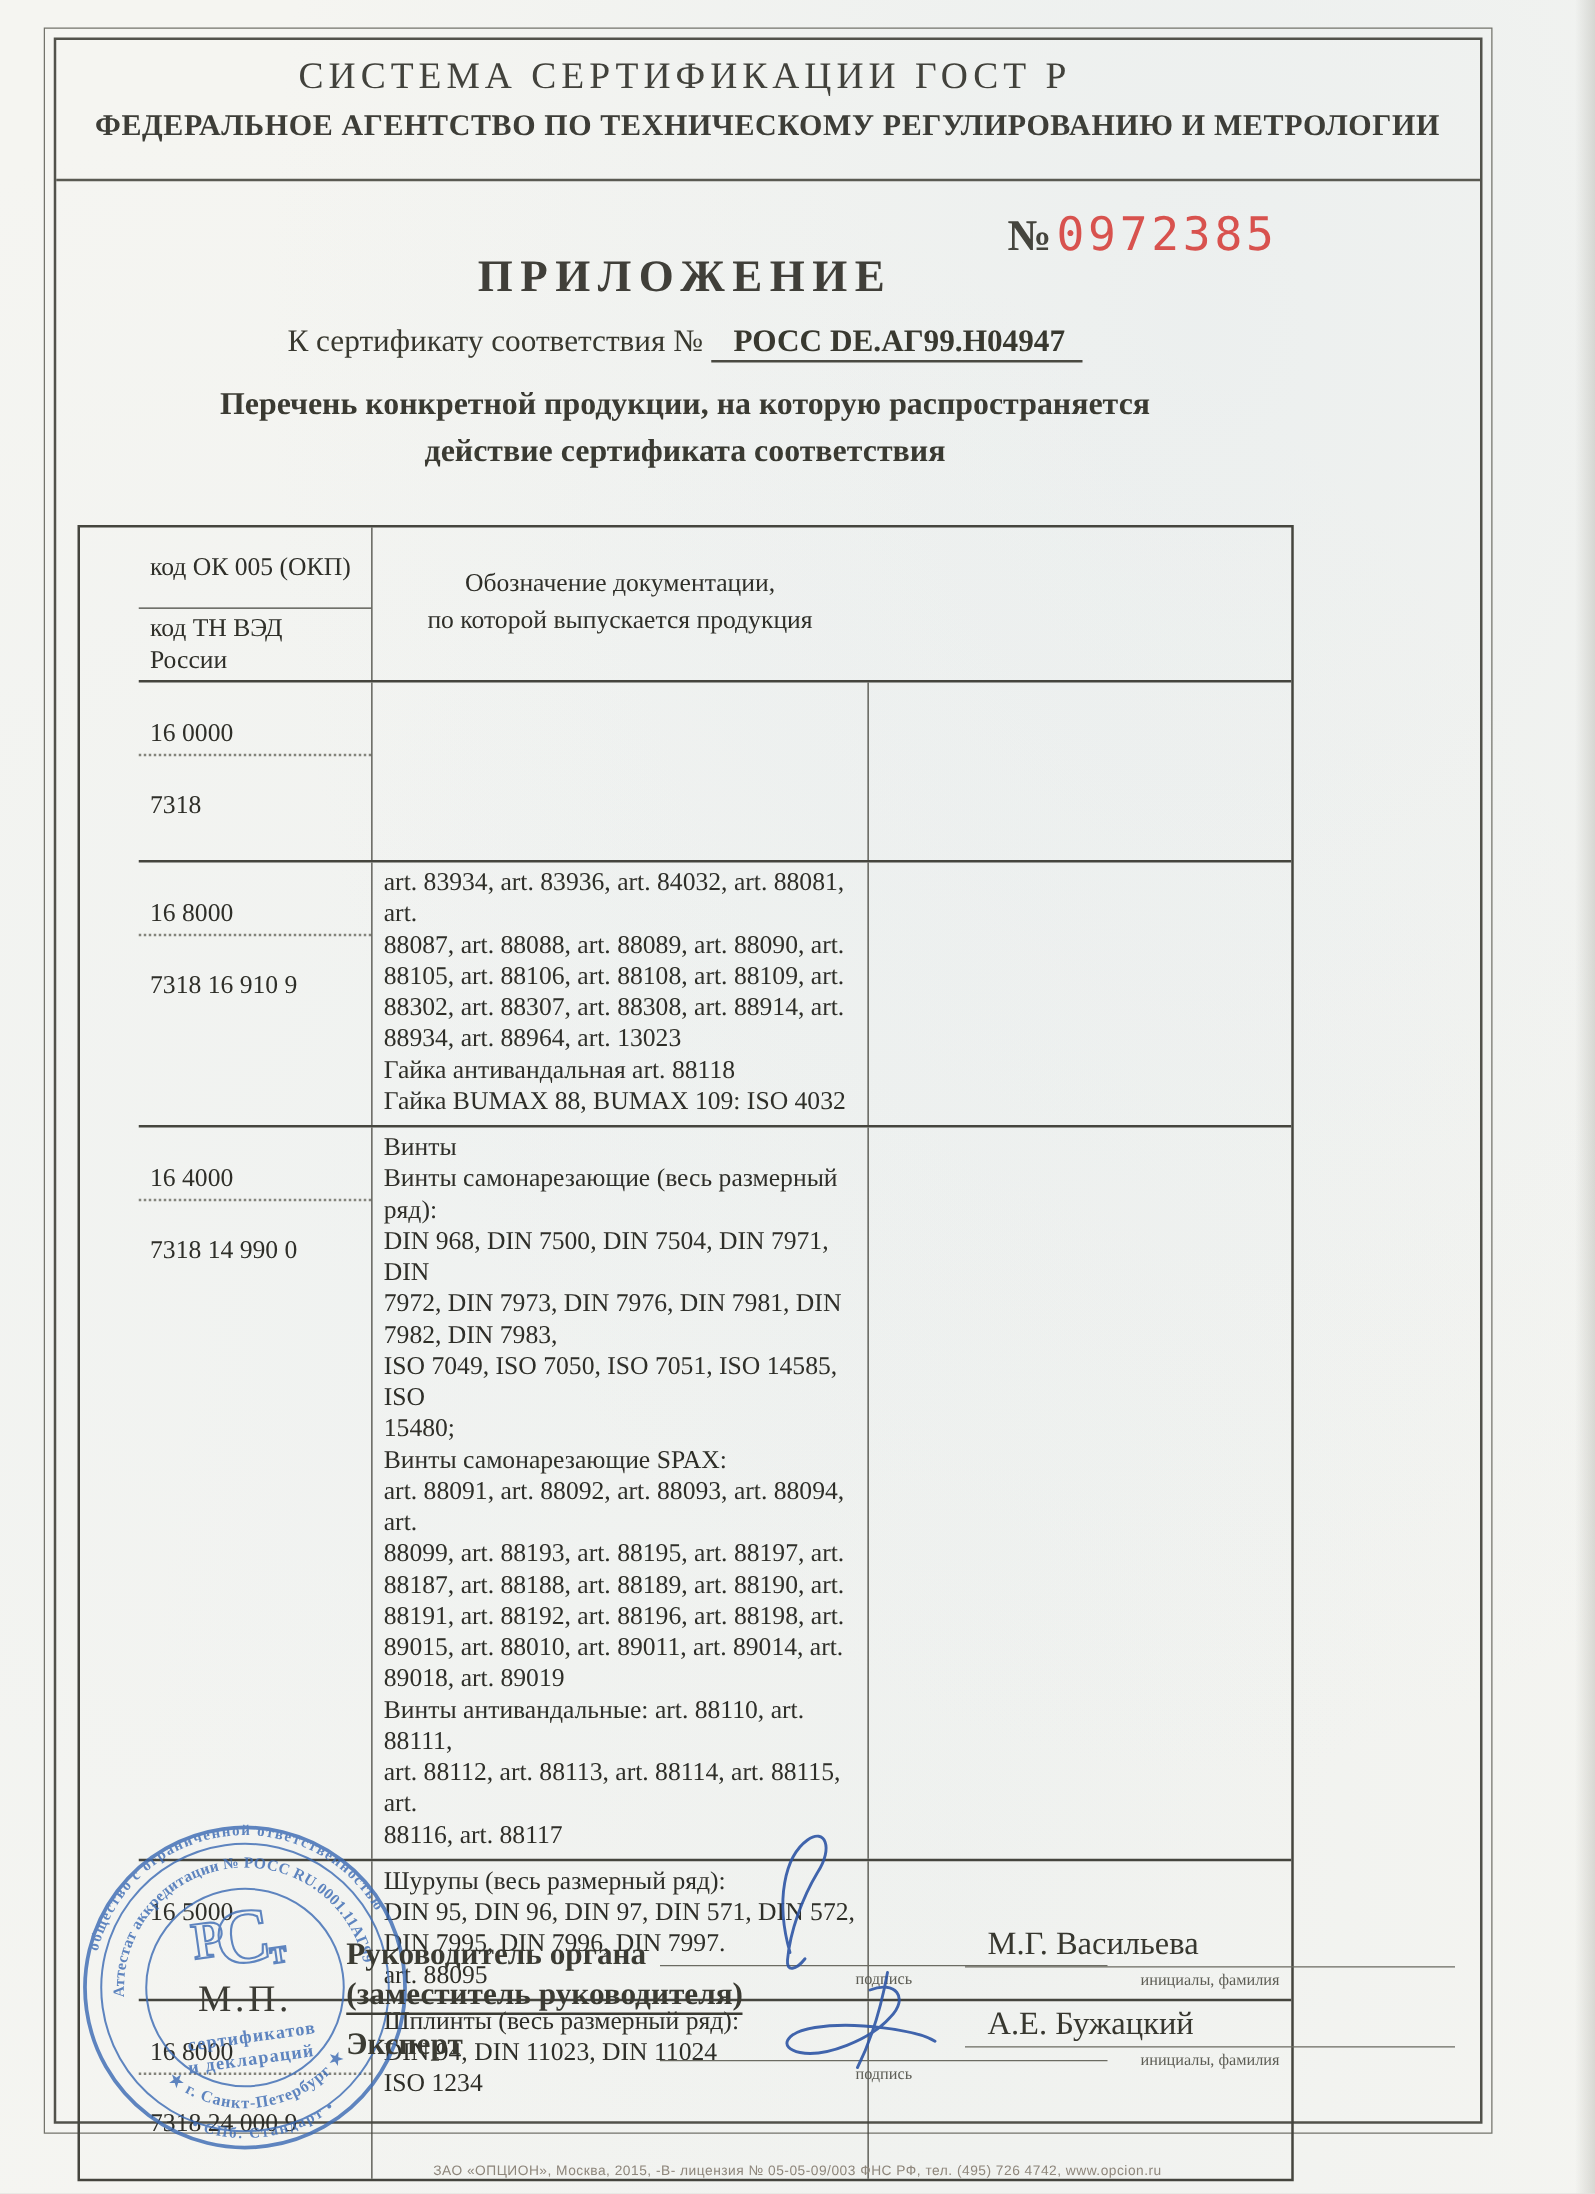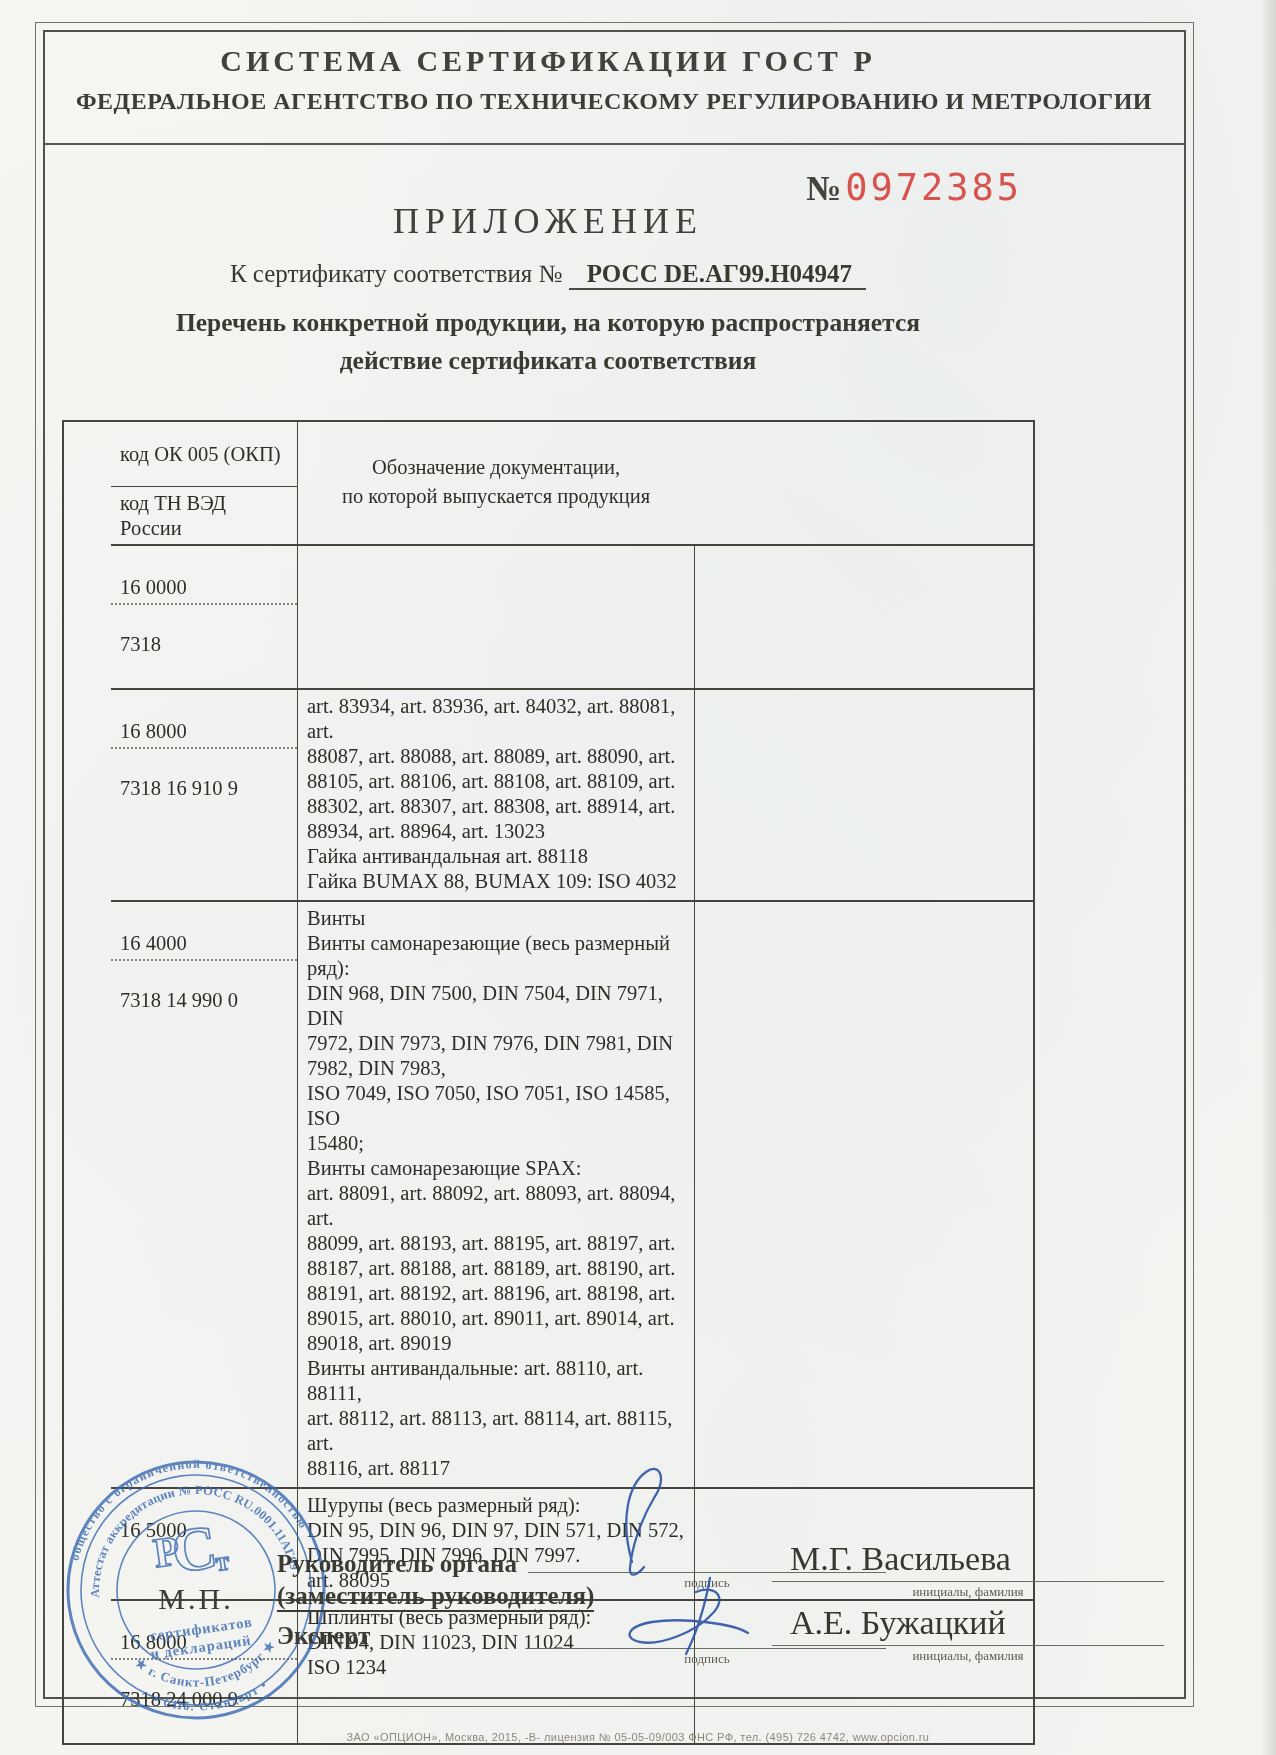--- a/index.html
+++ b/index.html
@@ -17,29 +17,29 @@
   .page::after{ content:""; position:absolute; right:0; top:0; width:16px; height:100%;
     background:linear-gradient(to right, transparent, rgba(170,170,162,0.38)); }
   .frame-outer { position:absolute; left:35px; top:22px; width:1159px; height:1685px;
     border:1.5px solid #73736b; }
   .frame-inner { position:absolute; left:43px; top:30px; width:1143px; height:1669px;
     border:2.5px solid #52524b; }
   .header-rule { position:absolute; left:45px; top:143px; width:1139px;
     border-top:2px solid #5a5a52; }
 
   .centered-col { position:absolute; left:44px; width:1008px; text-align:center; }
-  .t1 { top:44px; font-size:30px; font-weight:bold; letter-spacing:4px; color:#42423c; }
+  .t1 { top:44px; font-size:30px; font-weight:normal; letter-spacing:4px; color:#42423c; }
   .t2 { top:88px; font-size:24px; font-weight:bold; letter-spacing:0.5px; color:#3d3d37; white-space:nowrap;padding-left:32px; }
 
   .blank-no { position:absolute; left:806px; top:166px; white-space:nowrap; }
   .blank-no .sign { font-size:35px; font-weight:bold; color:#45453e; }
   .blank-no .num { font-family:"DejaVu Sans Mono","Liberation Mono",monospace;
     font-size:37px; color:#d8524e; letter-spacing:3px; }
 
-  .doc-title { top:200px; font-size:36px; font-weight:normal; letter-spacing:6px; color:#403f39; }
+  .doc-title { top:200px; font-size:36px; font-weight:bold; letter-spacing:6px; color:#403f39; }
   .cert-line { top:260px; font-size:25px; color:#38382f; }
   .cert-line .cert-num { font-weight:bold; border-bottom:2px solid #4a4a42;
     padding:0 14px 1px 18px; }
   .sub1 { top:308px; font-size:25.5px; font-weight:bold; color:#3a3a32; }
   .sub2 { top:346px; font-size:25.5px; font-weight:bold; color:#3a3a32; }
 
   
   .ptable { position:absolute; left:62px; top:420px; width:973px;
     border:2.2px solid #45453e; font-size:20.5px; color:#2e2e28;padding-left:47px; }
   .trow { display:grid; grid-template-columns:186px 397px 390px; }
@@ -56,21 +56,21 @@
     line-height:29px; }
   .code-top { padding-bottom:2px; }
   .code-top.dotted { border-bottom:2px dotted #84847c; margin:0 -9px 2px -9px; padding:0 9px 3px 9px; }
 
   
   .role { position:absolute; left:277px; font-size:25px; font-weight:bold; color:#3b3b33; }
   .role-u { border-bottom:2.5px solid #3b3b33; padding-bottom:1px; }
   .sigline { position:absolute; border-top:1.5px solid #6b6b62; text-align:center; }
   .caption { font-size:13px; color:#5d5d55; padding-top:2px; font-family:"Liberation Serif",serif; }
   .namewrap { position:absolute; left:772px; width:392px; }
-  .namewrap .name { font-size:34px; color:#37372f; padding-left:18px; }
+  .namewrap .name { font-size:26px; color:#37372f; padding-left:18px; }
   .namewrap .nline { border-top:1.5px solid #6b6b62; margin-top:3px; text-align:center; }
 
   .footer { position:absolute; left:0; top:1731px; width:100%; text-align:center;
     font-family:"Liberation Sans","DejaVu Sans",sans-serif; font-size:11px;
     color:#8e867b; letter-spacing:0.4px; }
 
   .sig-svg { position:absolute; left:500px; top:1450px; }
   .stamp-svg { position:absolute; left:50px; top:1450px; }
 </style>
 </head>

